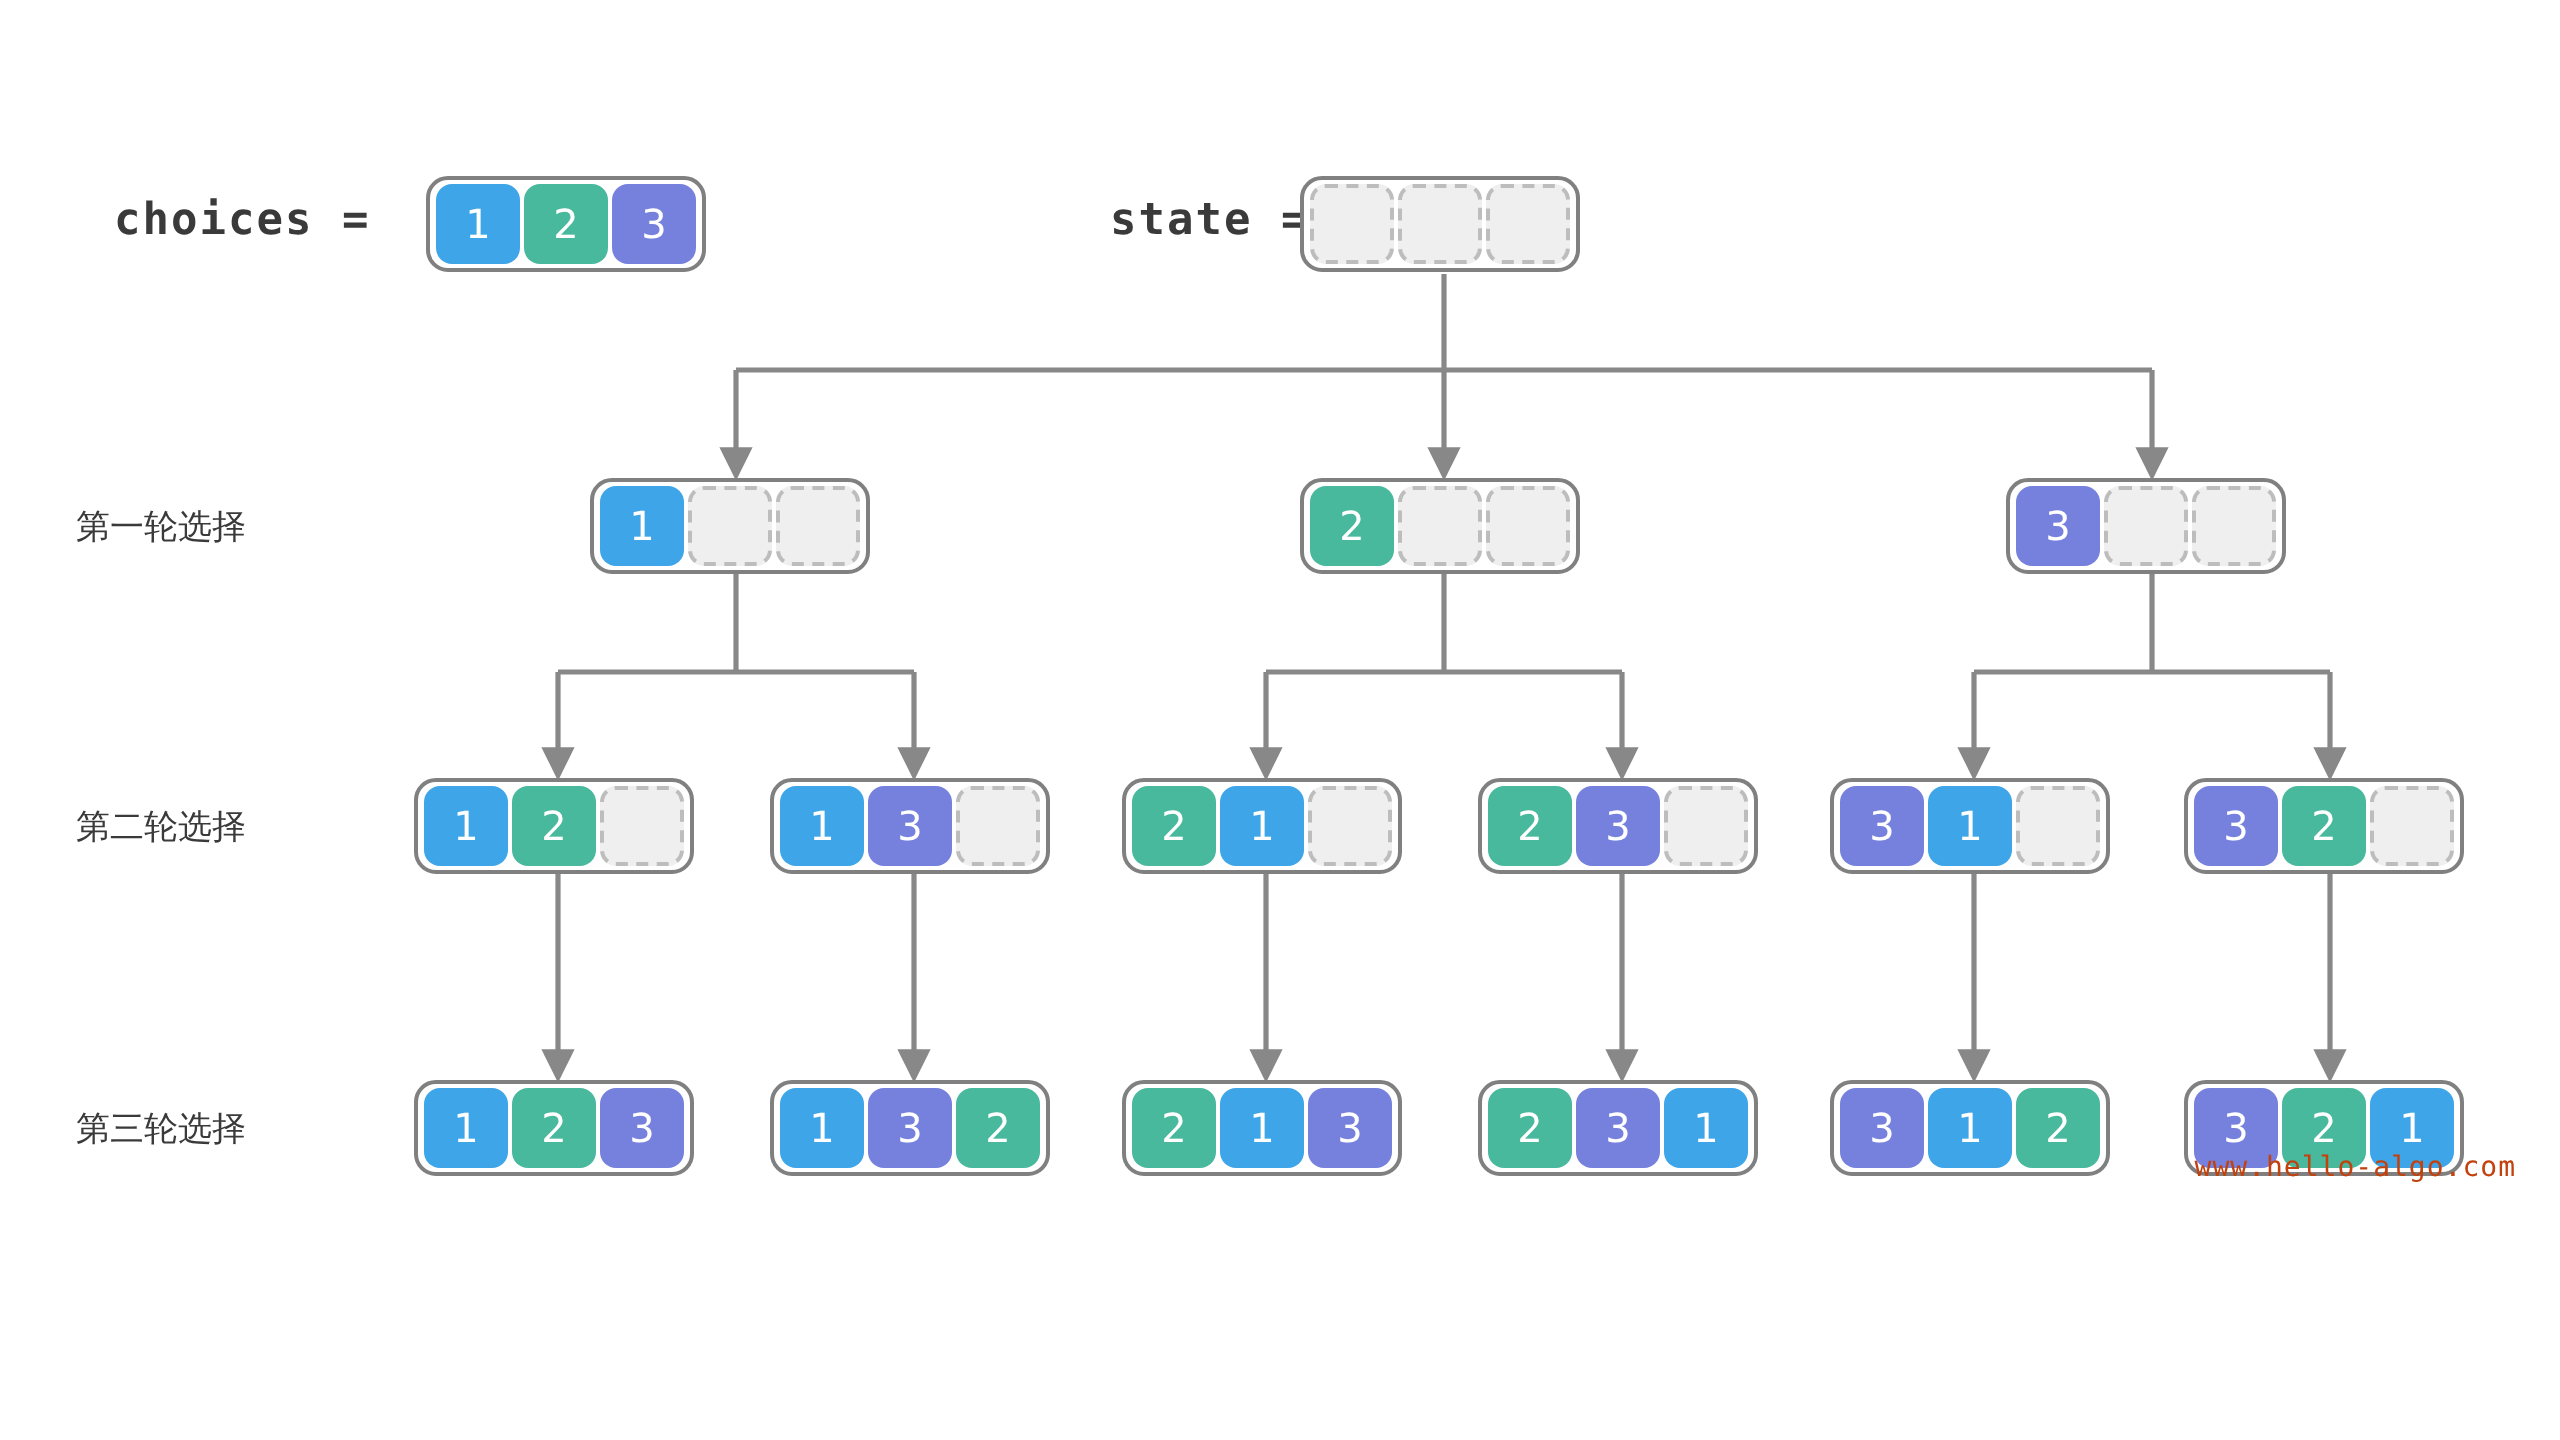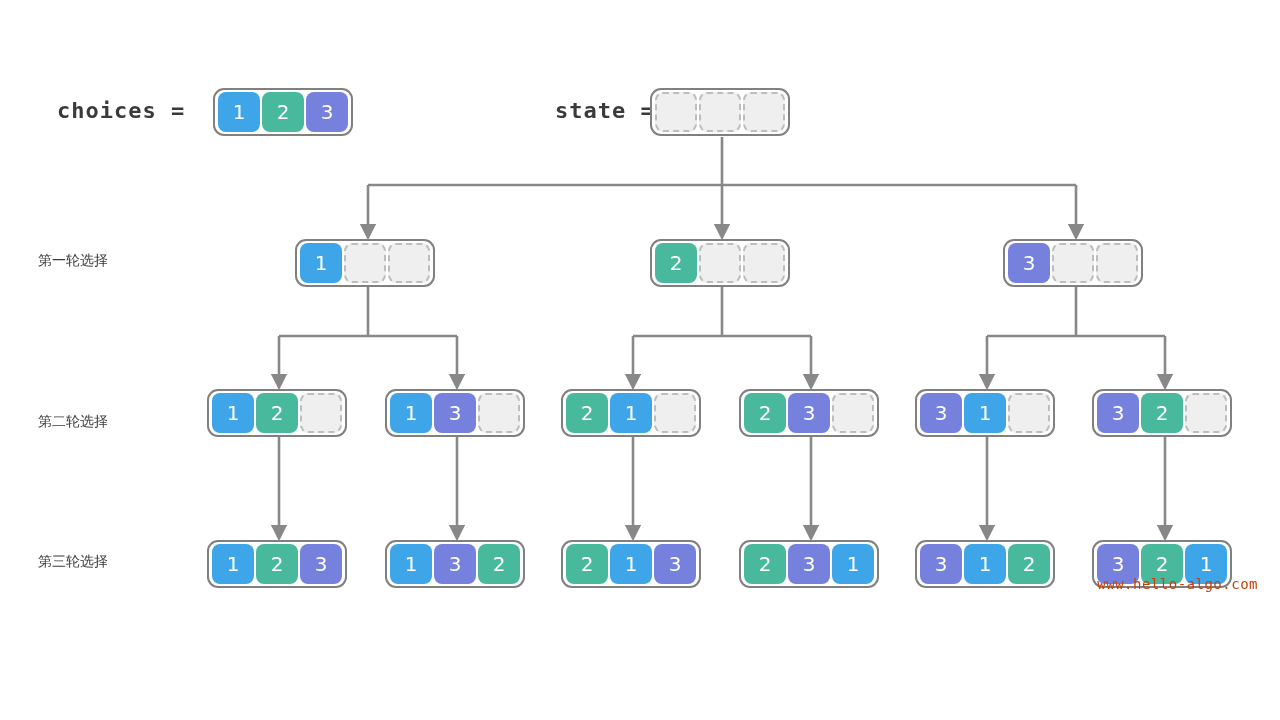--- a/index.html
+++ b/index.html
@@ -39,21 +39,21 @@
     font-weight: bold;
     color: #3a3a3a;
     white-space: nowrap;
     letter-spacing: 1px;
   }
 
   
   .row-label {
     position: absolute;
     font-family: "DejaVu Sans", "Liberation Sans", sans-serif;
-    font-size: 14px;
+    font-size: 17px;
     color: #3a3a3a;
     white-space: nowrap;
   }
 
   
   .array {
     position: absolute;
     display: flex;
     align-items: center;
     box-sizing: border-box;
@@ -156,21 +156,21 @@
   <div class="eq-label" style="left:523px; top:98px;margin-left:32px;">state =</div>
 
   <div class="array" id="state-array" style="left:650px; top:88px;">
       <div class="cell empty"></div>
       <div class="cell empty"></div>
       <div class="cell empty"></div>
     </div>
 
   <div class="row-label" style="left:38px; top:252px;">第一轮选择</div>
 
-  <div class="row-label" style="left:38px; top:402px;margin-top:11px;">第二轮选择</div>
+  <div class="row-label" style="left:38px; top:402px;">第二轮选择</div>
 
   <div class="row-label" style="left:38px; top:553px;">第三轮选择</div>
 
   <div id="nodes-layer">
       <div class="array" style="left: 295px; top: 239px;">
         <div class="cell blue">1</div>
         <div class="cell empty"></div>
         <div class="cell empty"></div>
       </div>
       <div class="array" style="left: 650px; top: 239px;">

